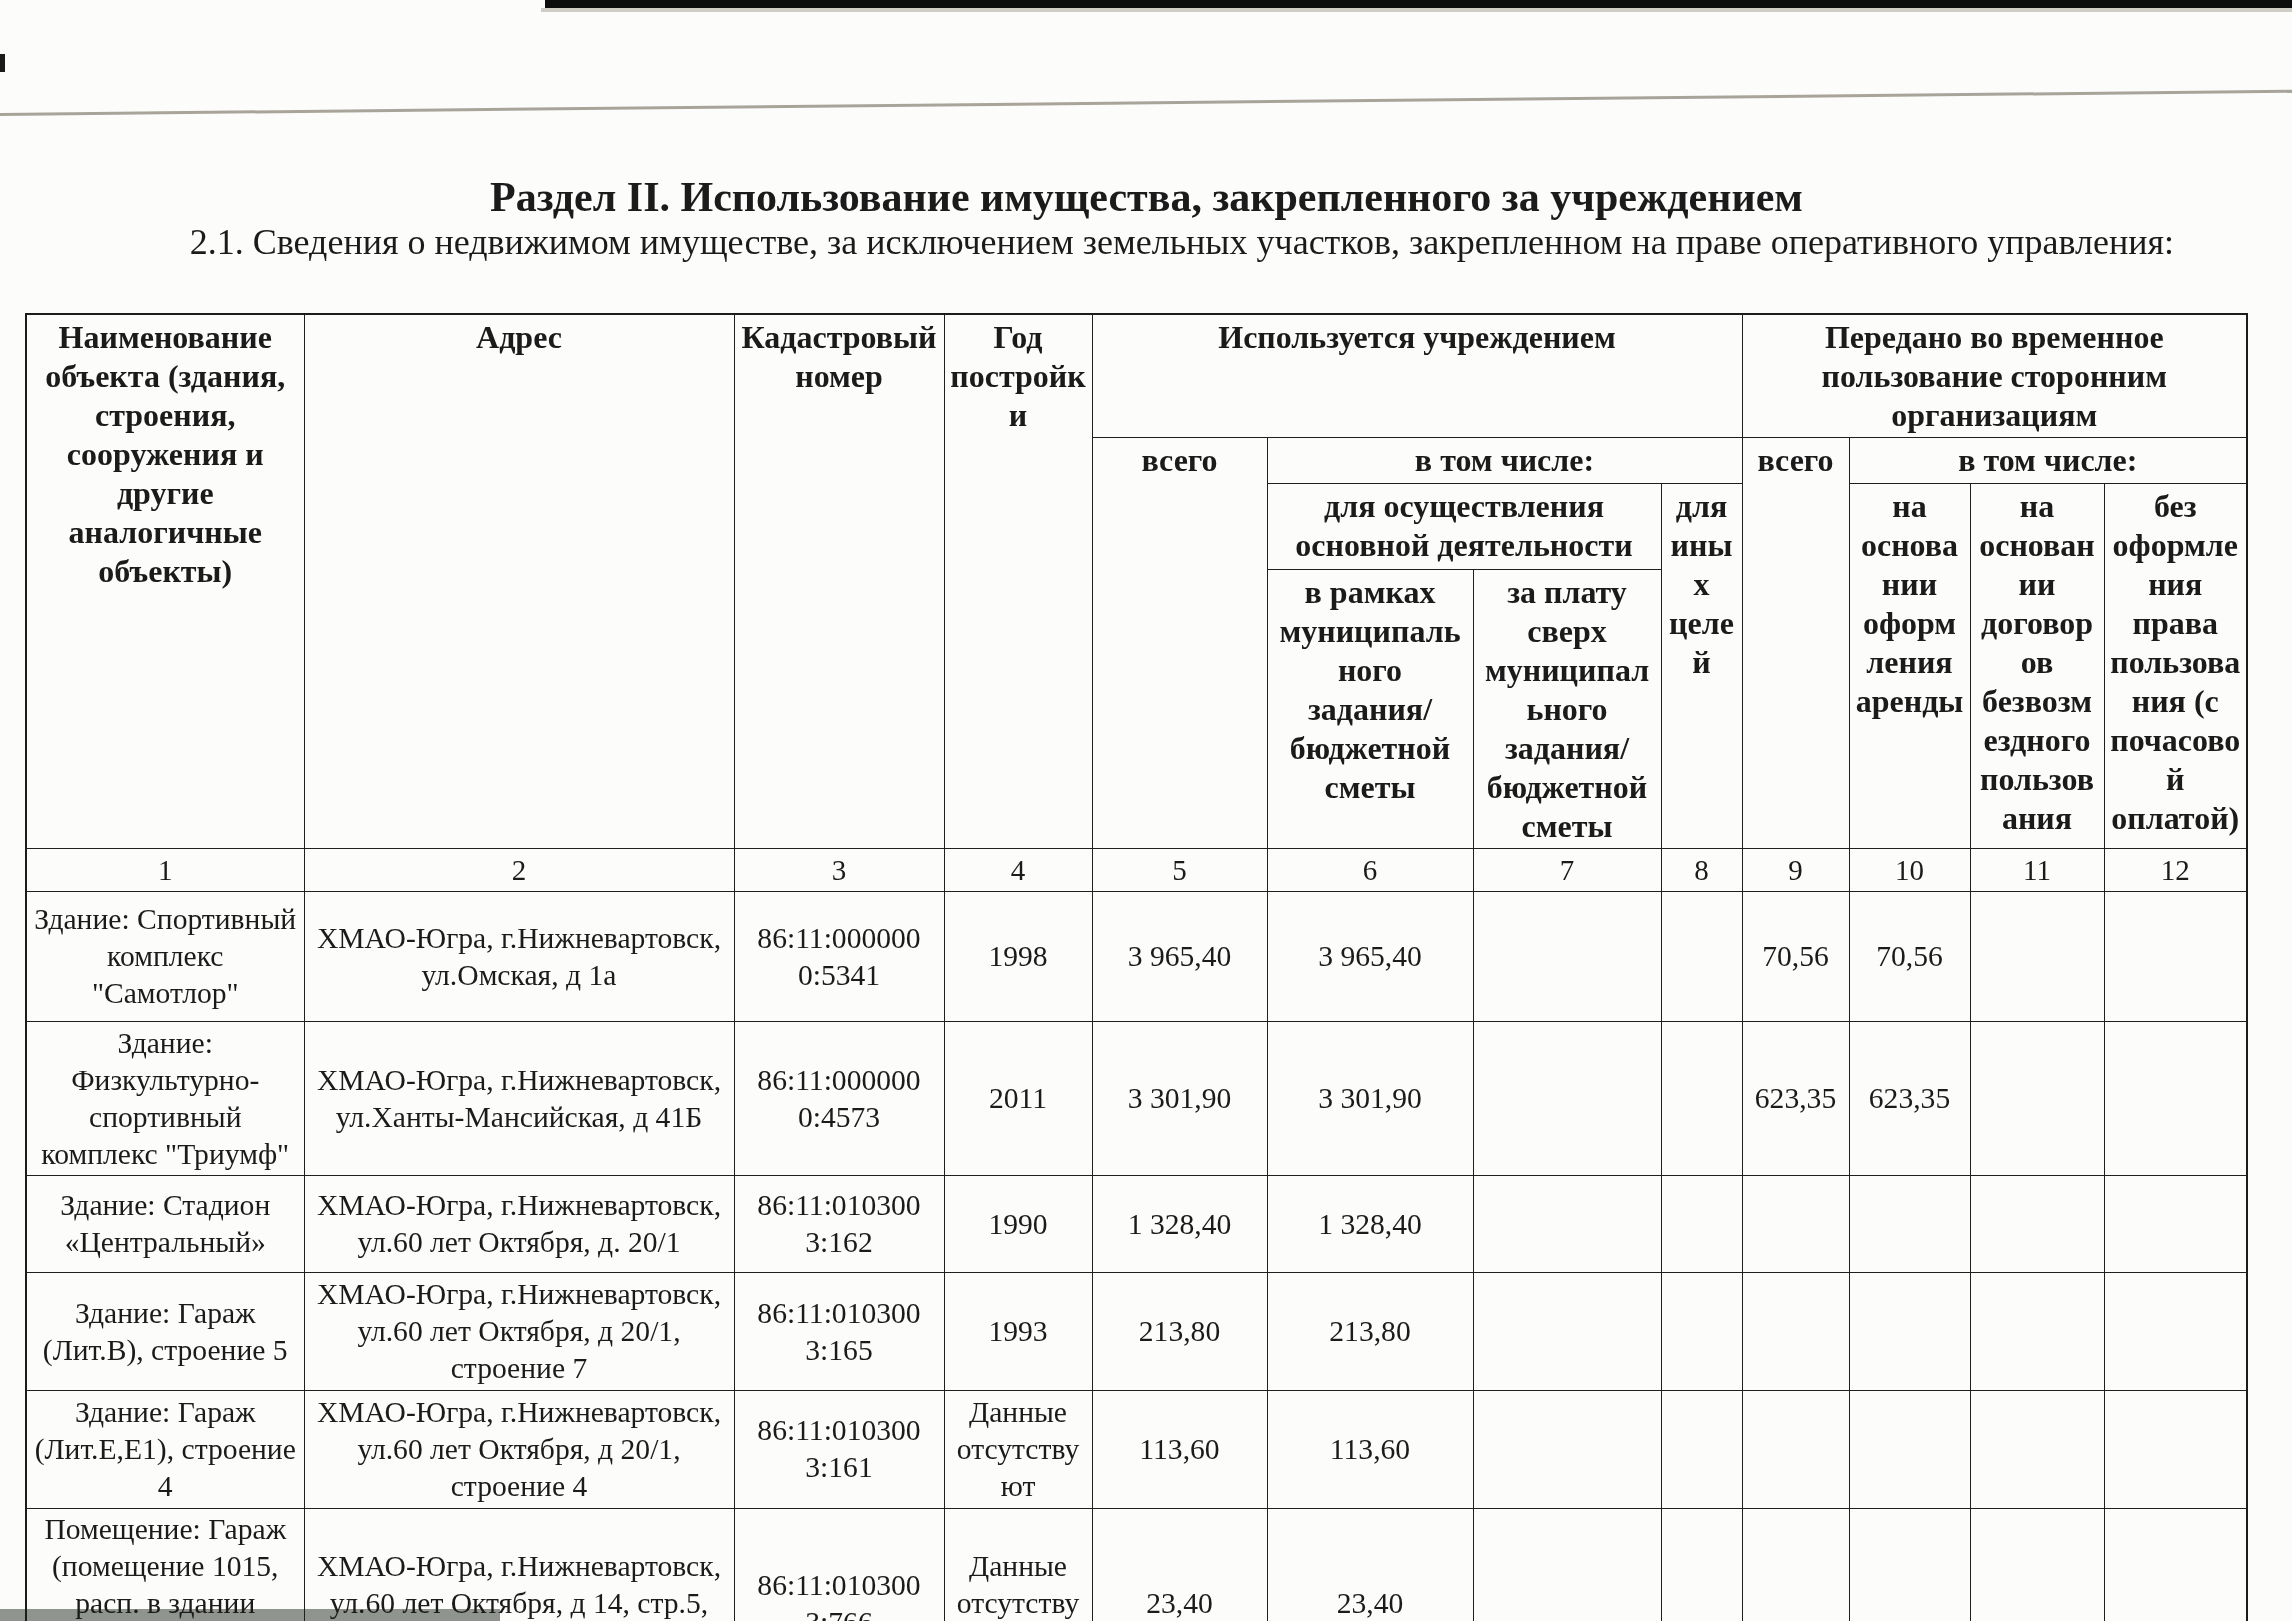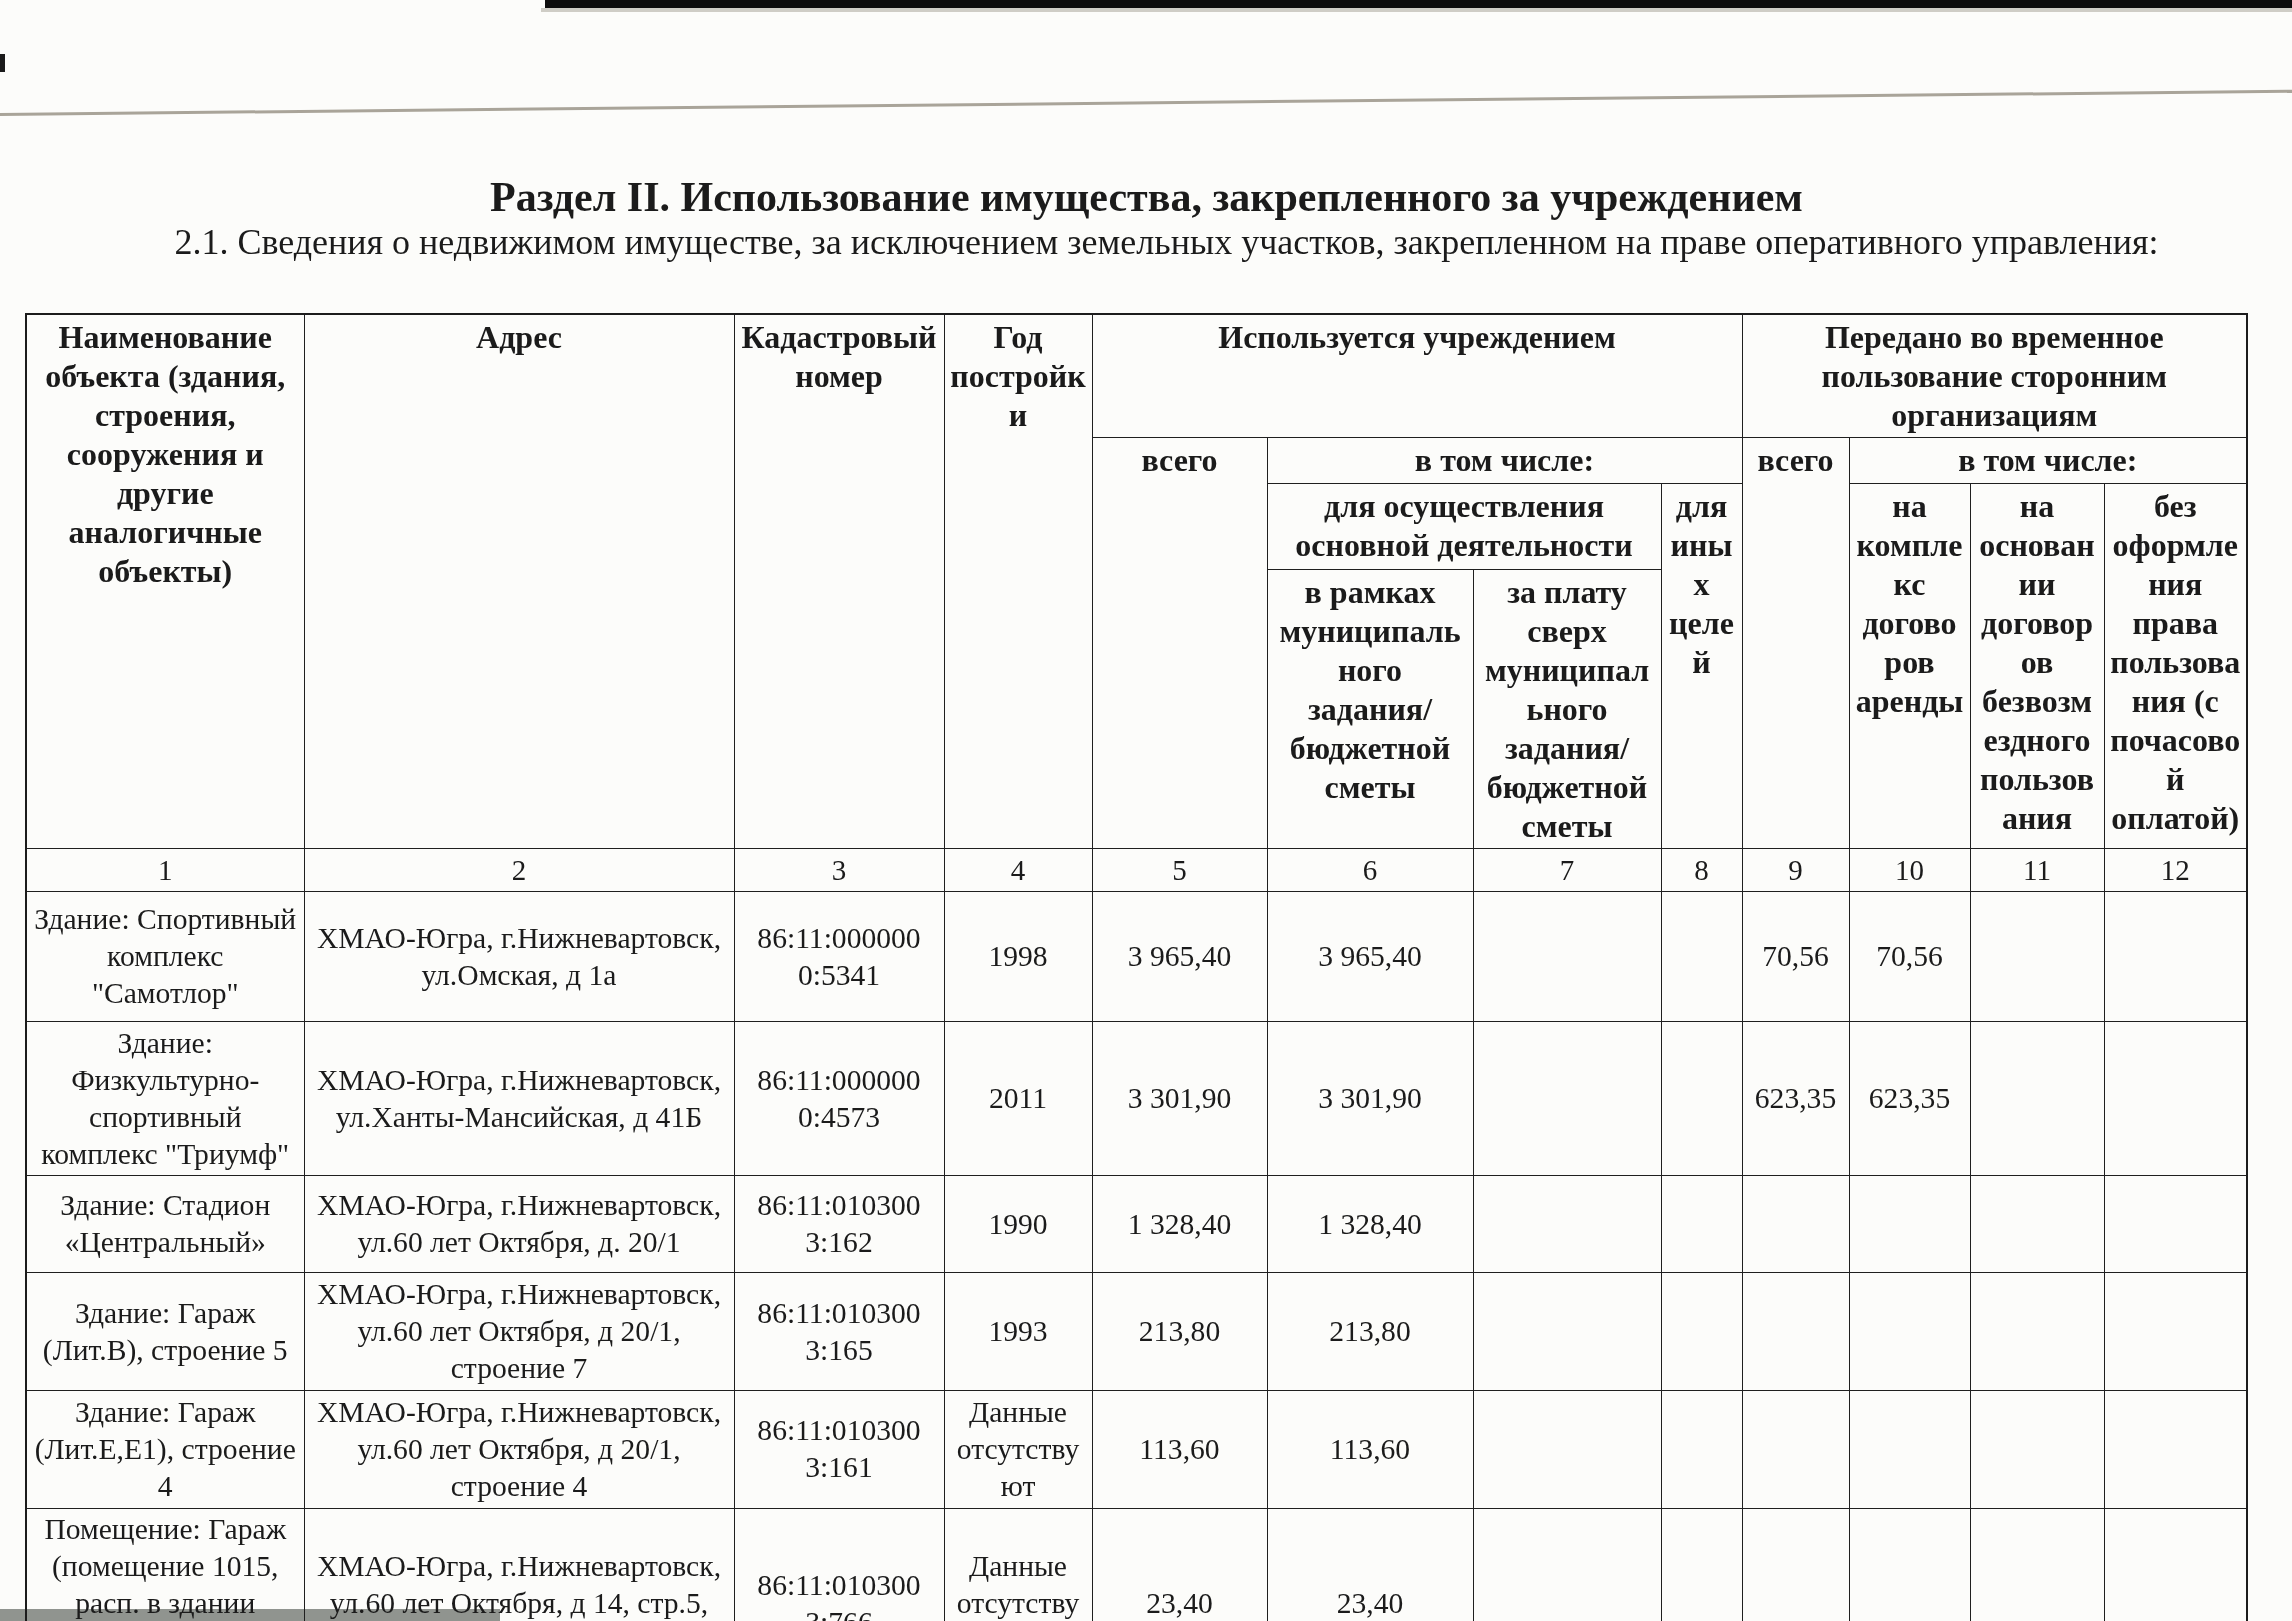--- a/index.html
+++ b/index.html
@@ -15,21 +15,21 @@
     transform:rotate(-0.58deg);transform-origin:left center;}
   .left-tick{position:absolute;left:0;top:54px;width:4.5px;height:18px;background:#1a1a1a;}
   .bottom-bar{position:absolute;left:0;top:1609px;width:500px;height:12.5px;background:#90948f;}
   
   .title{
     position:absolute;left:36px;top:172px;width:2221px;
     text-align:center;font-size:42px;font-weight:bold;line-height:1.2;
   }
   .subtitle{
     position:absolute;left:25px;top:220px;width:2149px;
-    font-size:36px;line-height:1.25;text-indent:134px;text-align:center;
+    font-size:36px;line-height:1.25;text-indent:134px;text-align:right;
   }
   
   table.prop{
     position:absolute;left:25px;top:313px;width:2223px;
     border-collapse:collapse;table-layout:fixed;
     border:2.7px solid #1c1c1c;
   }
   .prop th,.prop td{
     border:1.8px solid #1f1f1f;
     padding:2.7px 5.4px;
@@ -88,21 +88,21 @@
   <tr class="hr2">
     <th rowspan="3">всего</th>
     <th colspan="3">в том числе:</th>
     <th rowspan="3">всего</th>
     <th colspan="3">в том числе:</th>
   </tr>
 
   <tr class="hr3">
     <th colspan="2">для осуществления основной деятельности</th>
     <th rowspan="2">для иных целей</th>
-    <th rowspan="2">на комплекс договоров аренды</th>
+    <th rowspan="2">на основании оформления аренды</th>
     <th rowspan="2">на основании договоров безвозмездного пользования</th>
     <th rowspan="2">без оформления права пользования (с почасовой оплатой)</th>
   </tr>
 
   <tr class="hr4">
     <th>в рамках муниципального задания/бюджетной сметы</th>
     <th>за плату сверх муниципального задания/бюджетной сметы</th>
   </tr>
 
   <tr class="hrnum">

